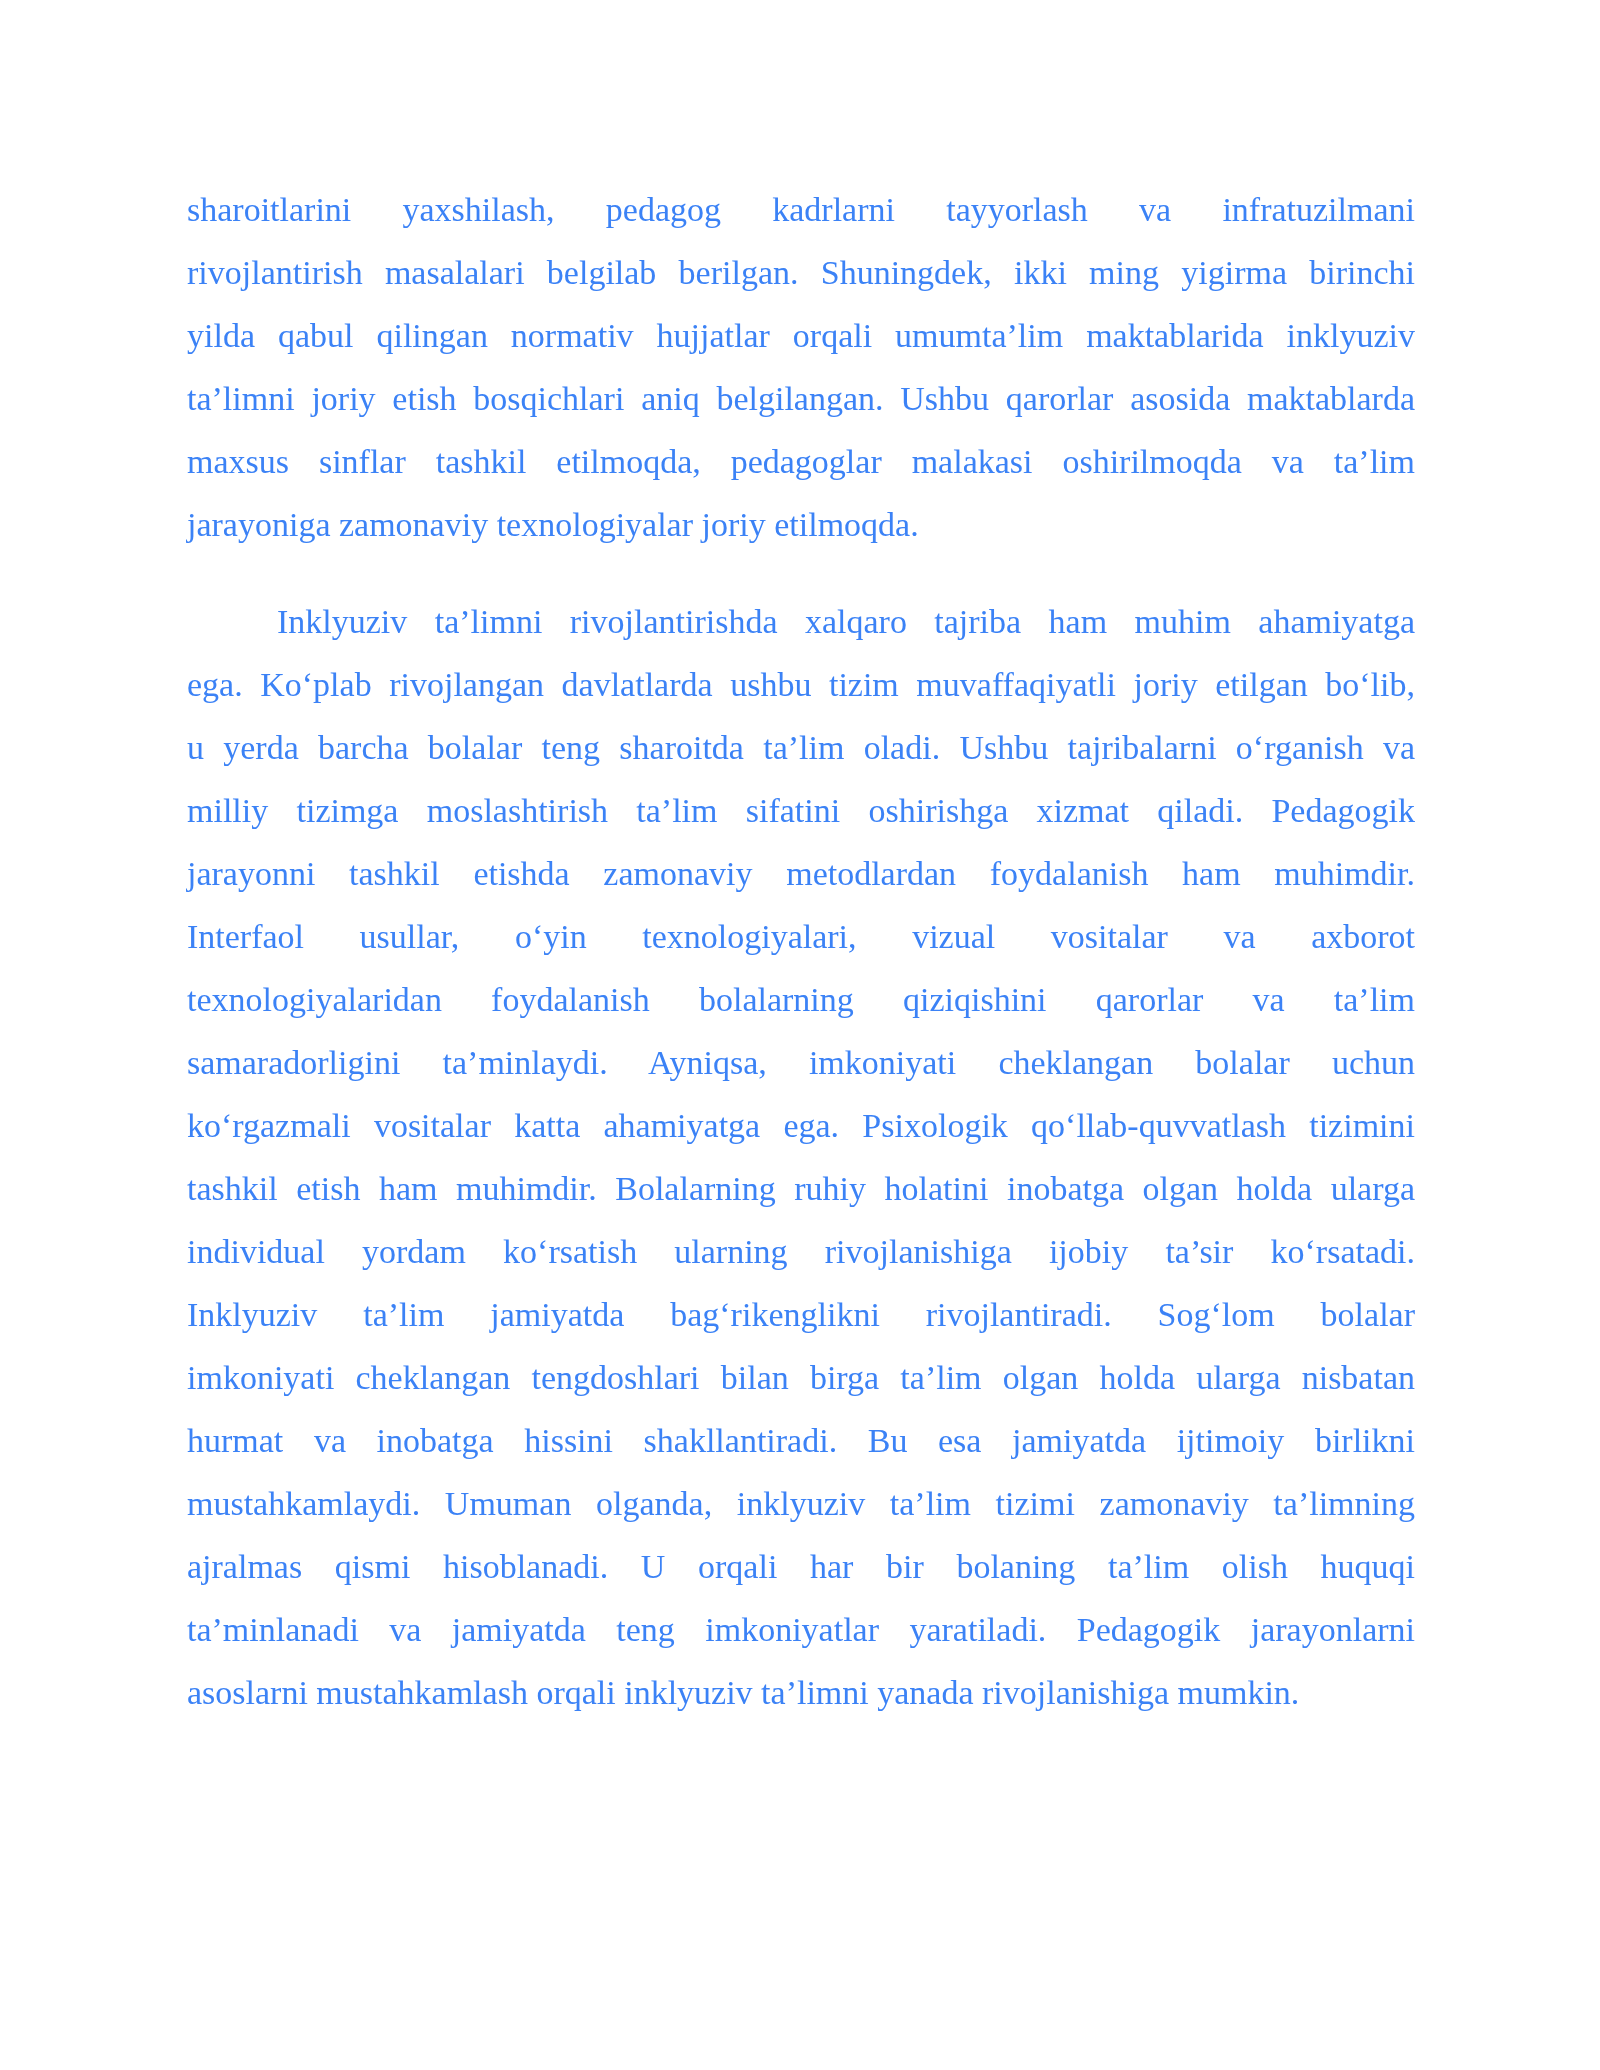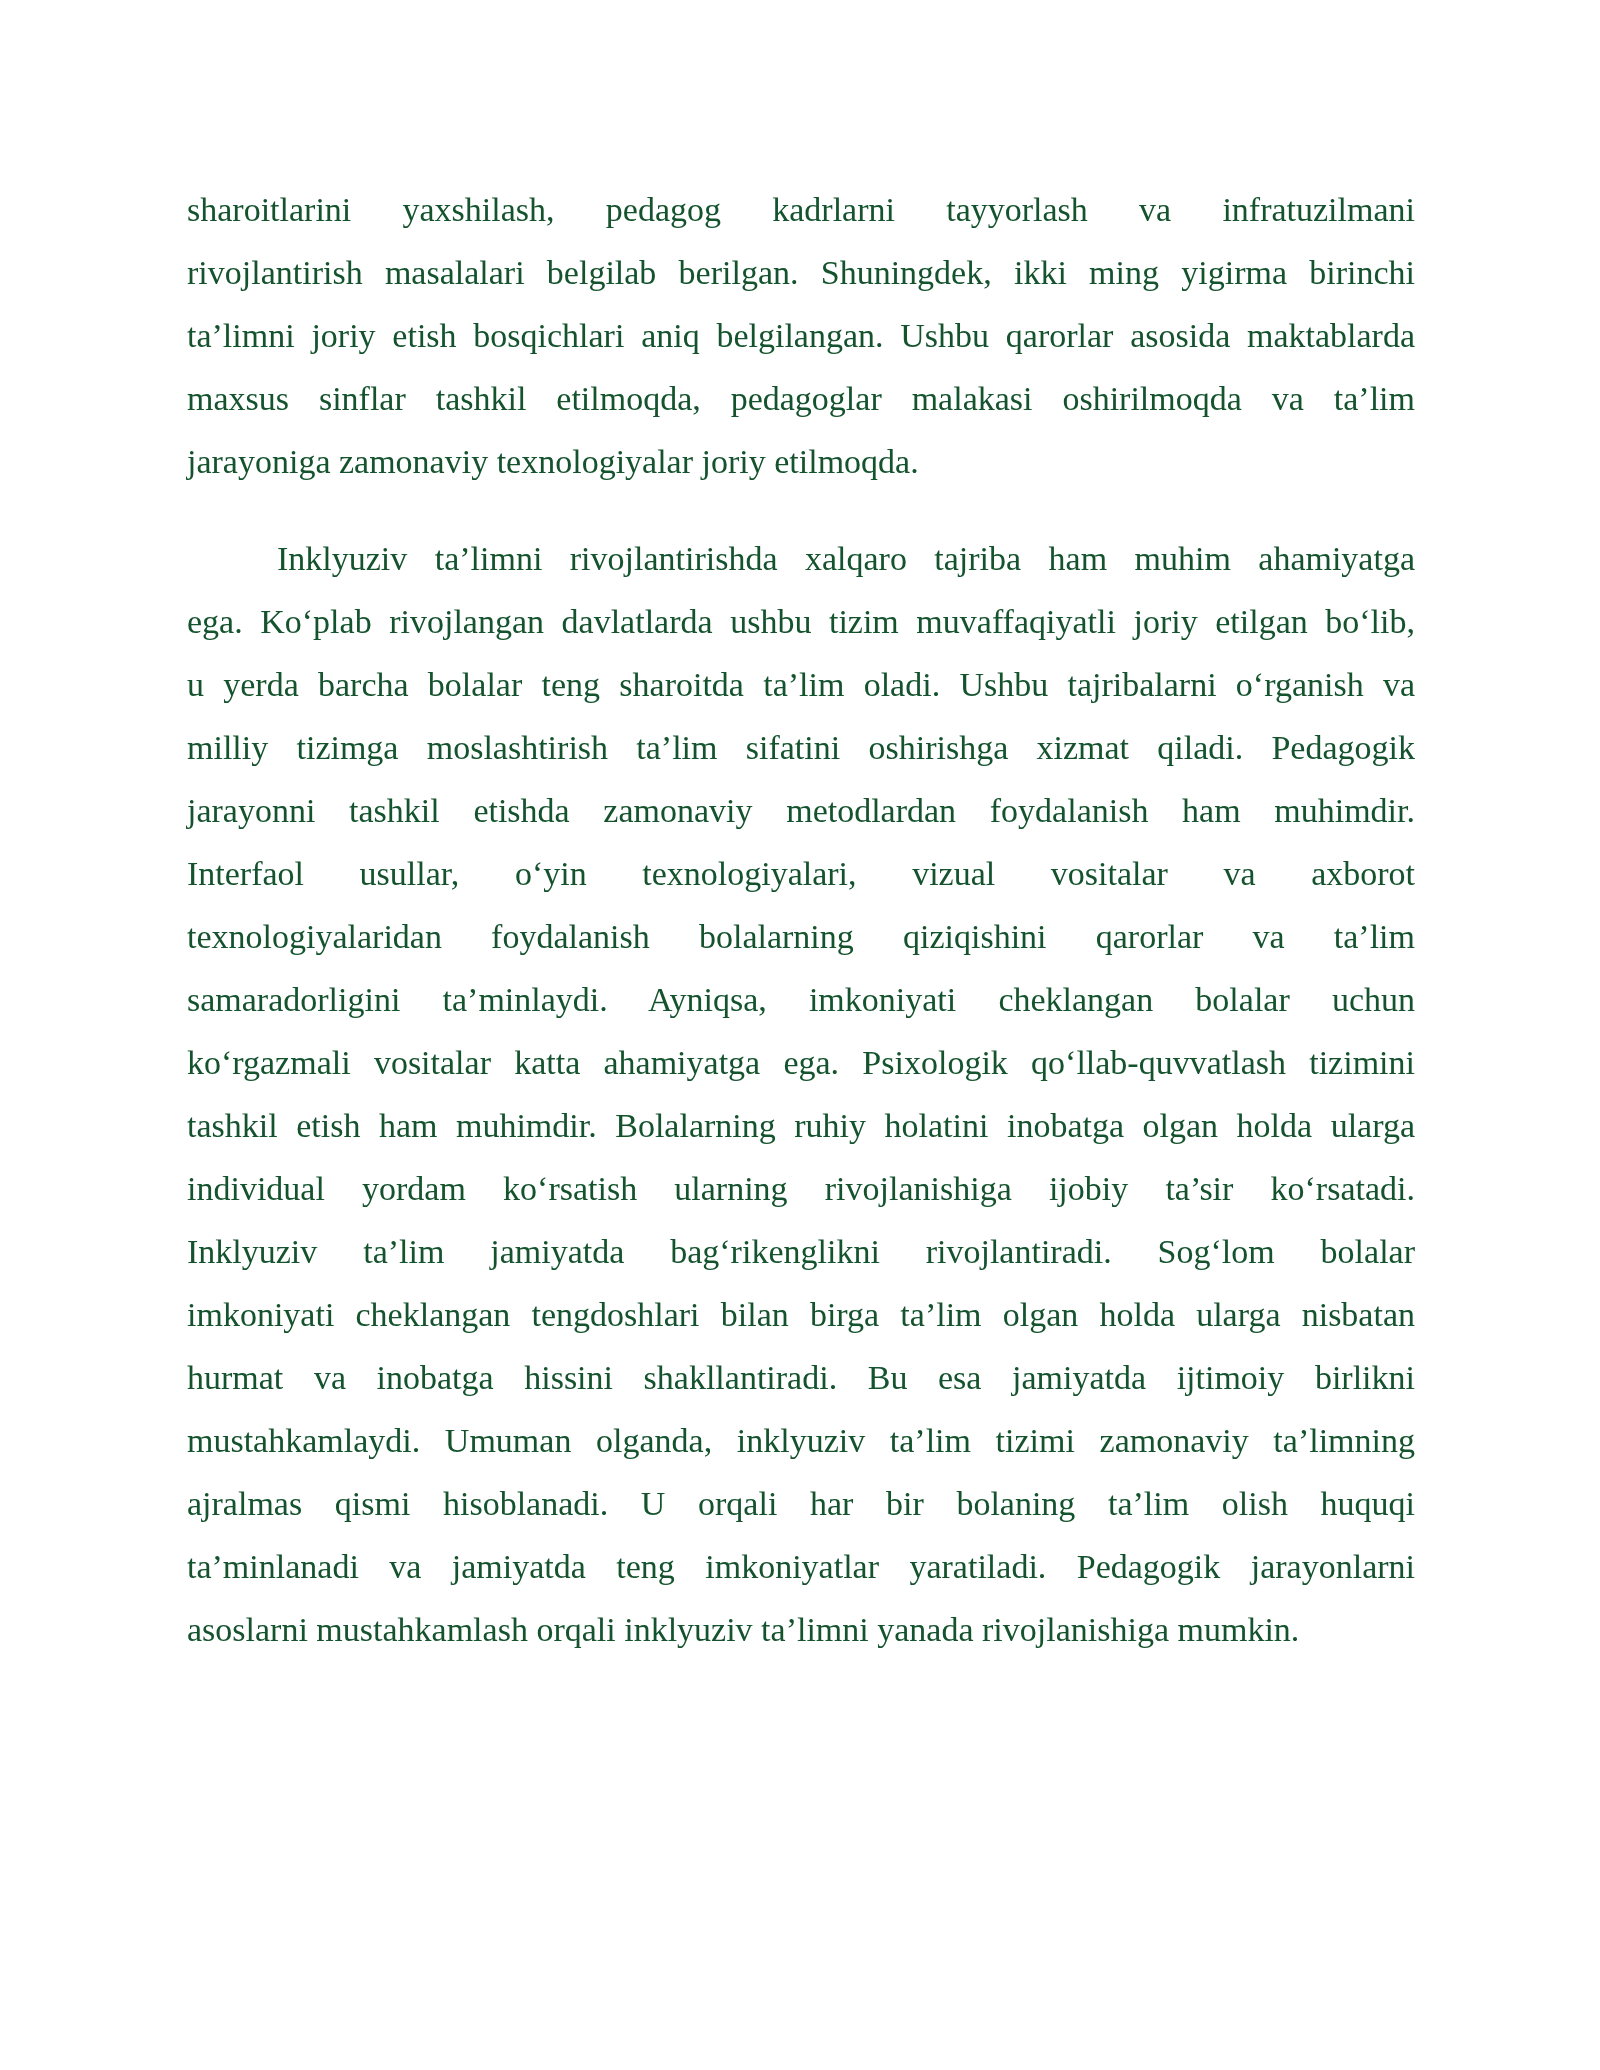--- a/index.html
+++ b/index.html
@@ -7,21 +7,21 @@
     padding: 0;
     background: #ffffff;
   }
   .page {
     position: relative;
     width: 1600px;
     height: 2070px;
     background: #ffffff;
     overflow: hidden;
     font-family: "Liberation Serif", "DejaVu Serif", serif;
-    color: #14532d;
+    color: #3b82f6;
     text-decoration: underline;
   }
   .text-block {
     position: absolute;
     left: 187px;
     top: 178px;
     width: 1228px;
     font-size: 34px;
     line-height: 63px;
   }
@@ -47,20 +47,21 @@
 </style>
 </head>
 <body>
 
 <div class="page">
   <div class="text-block">
 
     <div class="para para-1">
       <div class="line">sharoitlarini yaxshilash, pedagog kadrlarni tayyorlash va infratuzilmani</div>
       <div class="line">rivojlantirish masalalari belgilab berilgan. Shuningdek, ikki ming yigirma birinchi</div>
+      <div class="line">yilda qabul qilingan normativ hujjatlar orqali umumta’lim maktablarida inklyuziv</div>
       <div class="line">ta’limni joriy etish bosqichlari aniq belgilangan. Ushbu qarorlar asosida maktablarda</div>
       <div class="line">maxsus sinflar tashkil etilmoqda, pedagoglar malakasi oshirilmoqda va ta’lim</div>
       <div class="line last">jarayoniga zamonaviy texnologiyalar joriy etilmoqda.</div>
     </div>
 
     <div class="para para-2">
       <div class="line indent">Inklyuziv ta’limni rivojlantirishda xalqaro tajriba ham muhim ahamiyatga</div>
       <div class="line">ega. Ko‘plab rivojlangan davlatlarda ushbu tizim muvaffaqiyatli joriy etilgan bo‘lib,</div>
       <div class="line">u yerda barcha bolalar teng sharoitda ta’lim oladi. Ushbu tajribalarni o‘rganish va</div>
       <div class="line">milliy tizimga moslashtirish ta’lim sifatini oshirishga xizmat qiladi. Pedagogik</div>

